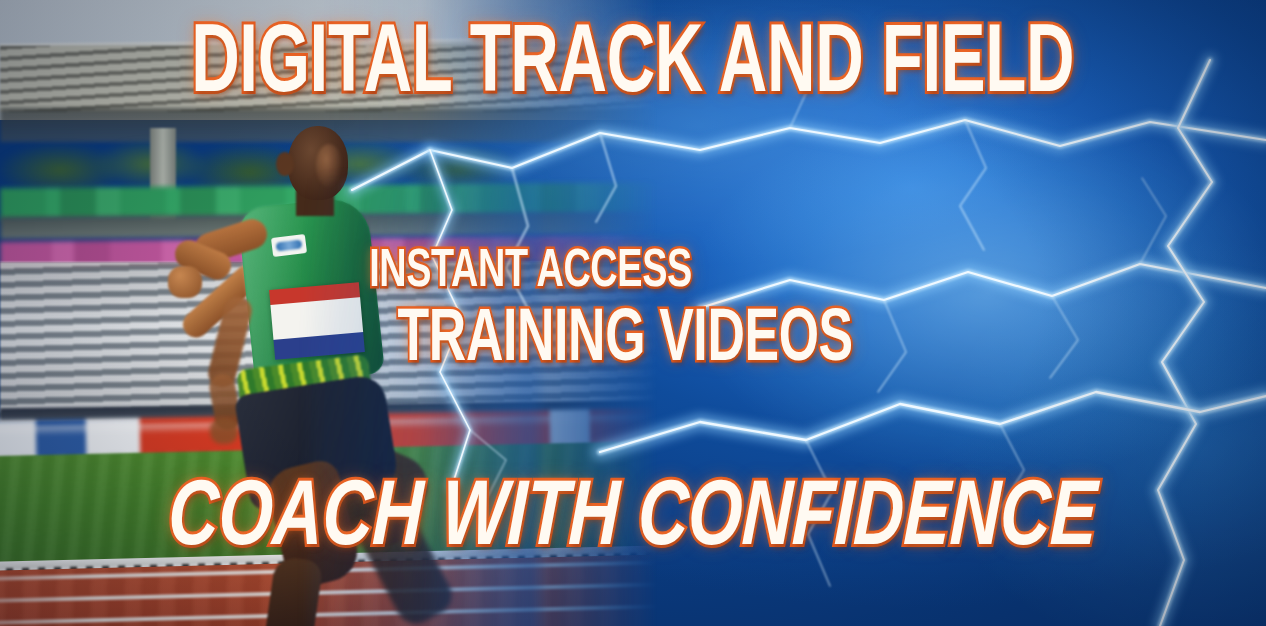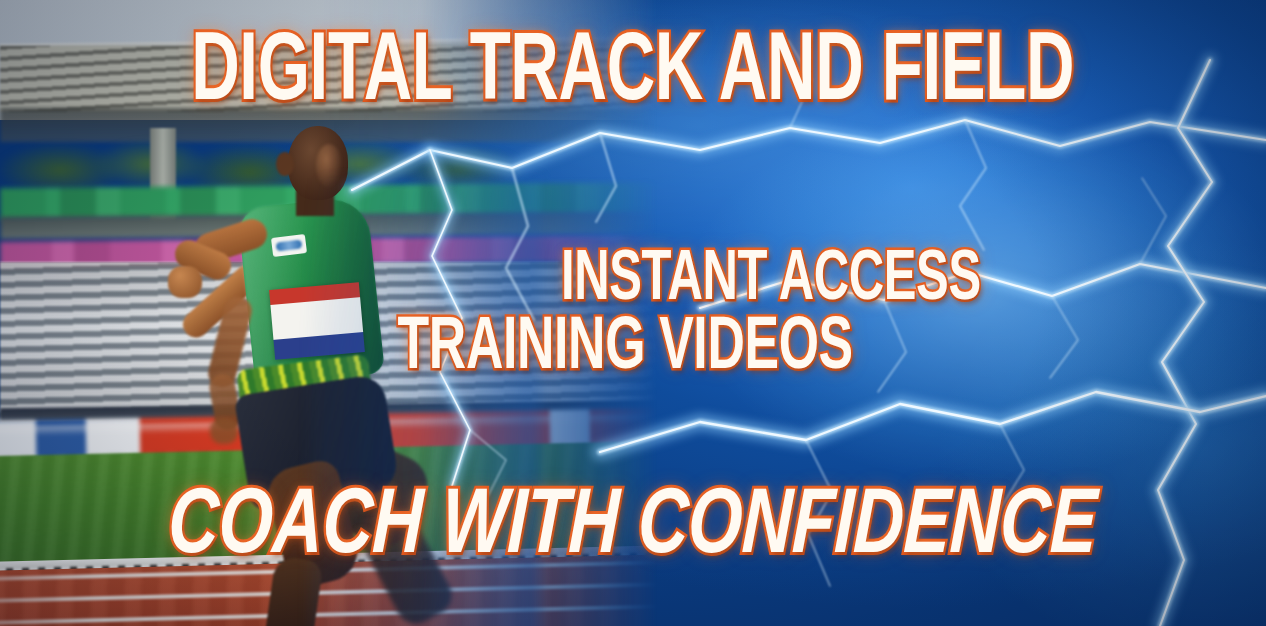--- a/index.html
+++ b/index.html
@@ -202,21 +202,21 @@
 
   
   #bolts { position:absolute; inset:0; pointer-events:none; }
   #bolts svg { width:100%; height:100%; display:block; }
   .bolt-glow  { fill:none; stroke:#8fd0ff; stroke-opacity:.50; stroke-linecap:round; stroke-linejoin:round; filter: blur(5px); }
   .bolt-mid   { fill:none; stroke:#bfe6ff; stroke-opacity:.80; stroke-linecap:round; stroke-linejoin:round; filter: blur(1.7px); }
   .bolt-core  { fill:none; stroke:#f4fbff; stroke-opacity:.95; stroke-linecap:round; stroke-linejoin:round; }
   .bolt-thin  { fill:none; stroke:#d6efff; stroke-opacity:.62; stroke-linecap:round; stroke-linejoin:round; filter: blur(.8px); }
 
   
-  #text-layer { position:absolute; inset:0;margin-top:8px; }
+  #text-layer { position:absolute; inset:0; }
 
   .hl {                       
     position: absolute;
     margin: 0;
     color: #fffaf2;
     font-weight: 700;
     white-space: nowrap;
     text-align: center;
     letter-spacing: -.5px;
     transform-origin: 50% 50%;
@@ -228,22 +228,22 @@
        3px 4px 6px rgba(70,15,0,.45);
   }
   .hl .inner {
     display: inline-block;
     transform: scaleX(.70);        
     transform-origin: 50% 50%;
   }
 
   #line-title  { left:0; right:0; top:10px;  font-size:96px;  line-height:96px;
                  -webkit-text-stroke-width: 6px; }
-  #line-sub1   { left:300px; right:24px; top:230px; font-size:70px; line-height:74px;
-                 text-align:center; -webkit-text-stroke-width: 5px; }
+  #line-sub1   { left:300px; right:24px; top:230px; font-size:54px; line-height:74px;
+                 text-align:left; -webkit-text-stroke-width: 5px; }
   #line-sub2   { left:300px; right:24px; top:298px; font-size:74px; line-height:74px;
                  text-align:left; -webkit-text-stroke-width: 5px; }
   #line-bottom { left:0; right:0; top:466px; font-size:92px; line-height:92px;
                  font-style: italic; -webkit-text-stroke-width: 6px; }
   #line-bottom .inner { transform: scaleX(.76) skewX(-3deg); }
 
   
   .hl::after { content:""; }
 </style>
 </head>

